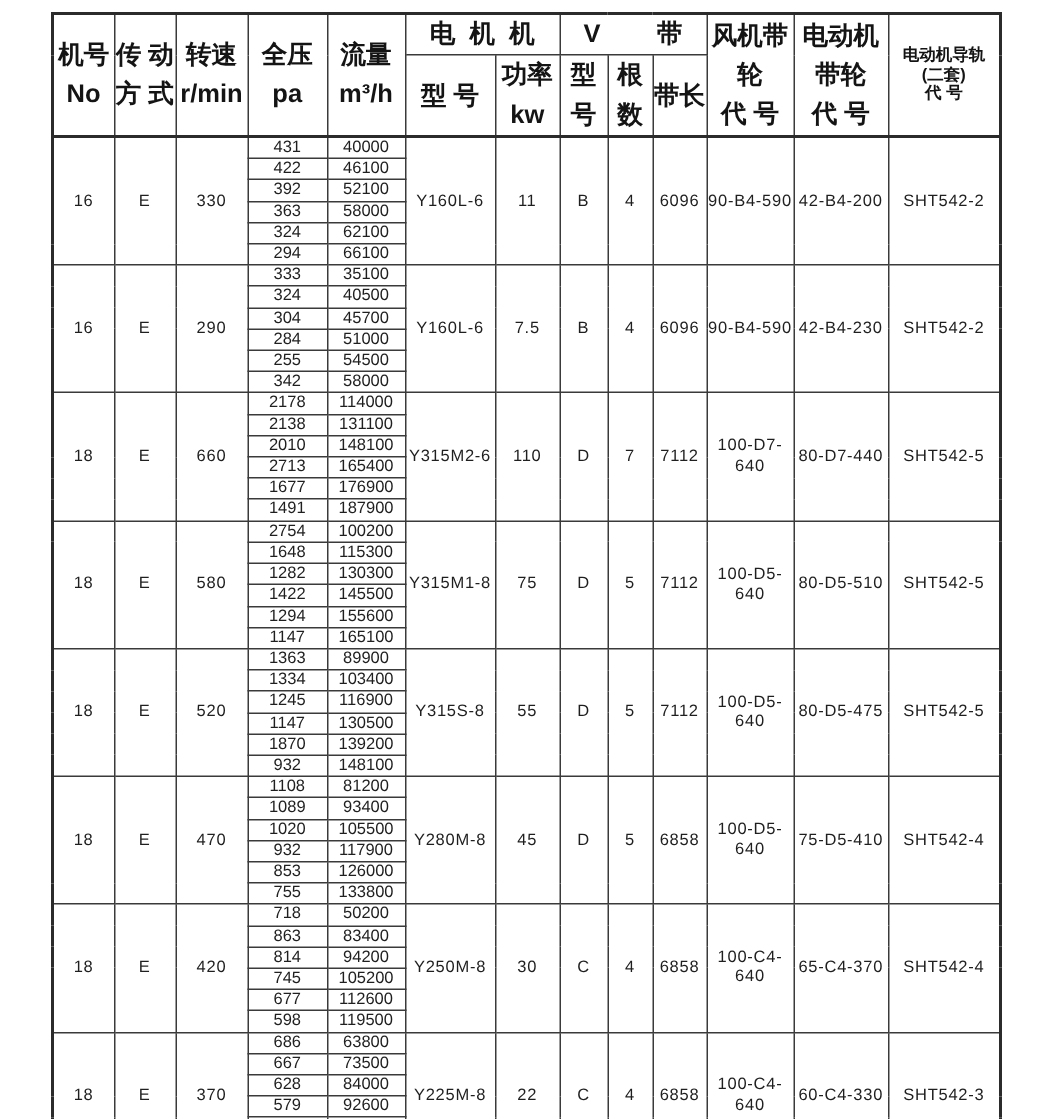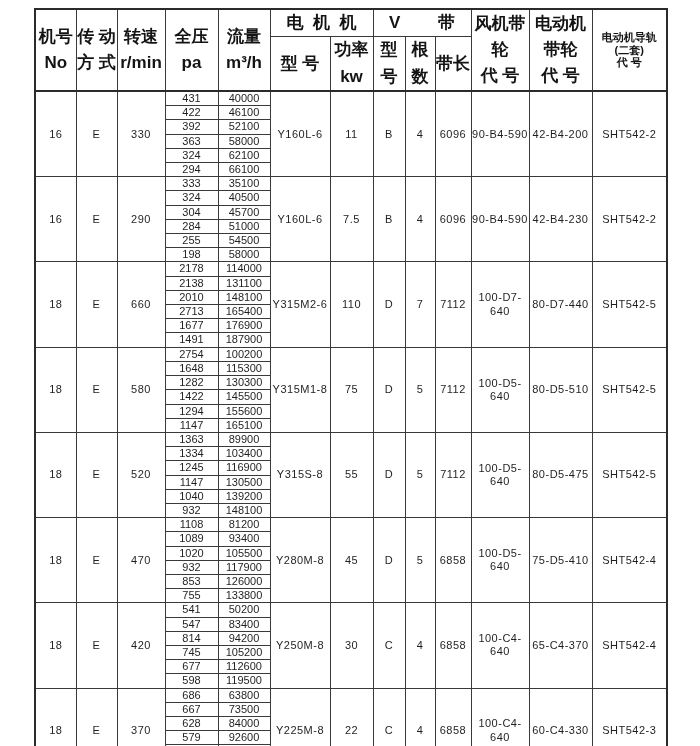--- a/index.html
+++ b/index.html
@@ -155,21 +155,21 @@
         </tr>
         <tr>
           <td>284</td>
           <td>51000</td>
         </tr>
         <tr>
           <td>255</td>
           <td>54500</td>
         </tr>
         <tr>
-          <td>198</td>
+          <td>342</td>
           <td>58000</td>
         </tr>
         <tr class="block-start">
           <td rowspan="6" class="merged">18</td>
           <td rowspan="6" class="merged">E</td>
           <td rowspan="6" class="merged">660</td>
           <td>2178</td>
           <td>114000</td>
           <td rowspan="6" class="merged">Y315M2-6</td>
           <td rowspan="6" class="merged">110</td>
@@ -256,21 +256,21 @@
         </tr>
         <tr>
           <td>1245</td>
           <td>116900</td>
         </tr>
         <tr>
           <td>1147</td>
           <td>130500</td>
         </tr>
         <tr>
-          <td>1040</td>
+          <td>1870</td>
           <td>139200</td>
         </tr>
         <tr>
           <td>932</td>
           <td>148100</td>
         </tr>
         <tr class="block-start">
           <td rowspan="6" class="merged">18</td>
           <td rowspan="6" class="merged">E</td>
           <td rowspan="6" class="merged">470</td>
@@ -302,33 +302,33 @@
           <td>126000</td>
         </tr>
         <tr>
           <td>755</td>
           <td>133800</td>
         </tr>
         <tr class="block-start">
           <td rowspan="6" class="merged">18</td>
           <td rowspan="6" class="merged">E</td>
           <td rowspan="6" class="merged">420</td>
-          <td>541</td>
+          <td>718</td>
           <td>50200</td>
           <td rowspan="6" class="merged">Y250M-8</td>
           <td rowspan="6" class="merged">30</td>
           <td rowspan="6" class="merged">C</td>
           <td rowspan="6" class="merged">4</td>
           <td rowspan="6" class="merged">6858</td>
           <td rowspan="6" class="merged">100-C4-640</td>
           <td rowspan="6" class="merged">65-C4-370</td>
           <td rowspan="6" class="merged">SHT542-4</td>
         </tr>
         <tr>
-          <td>547</td>
+          <td>863</td>
           <td>83400</td>
         </tr>
         <tr>
           <td>814</td>
           <td>94200</td>
         </tr>
         <tr>
           <td>745</td>
           <td>105200</td>
         </tr>

